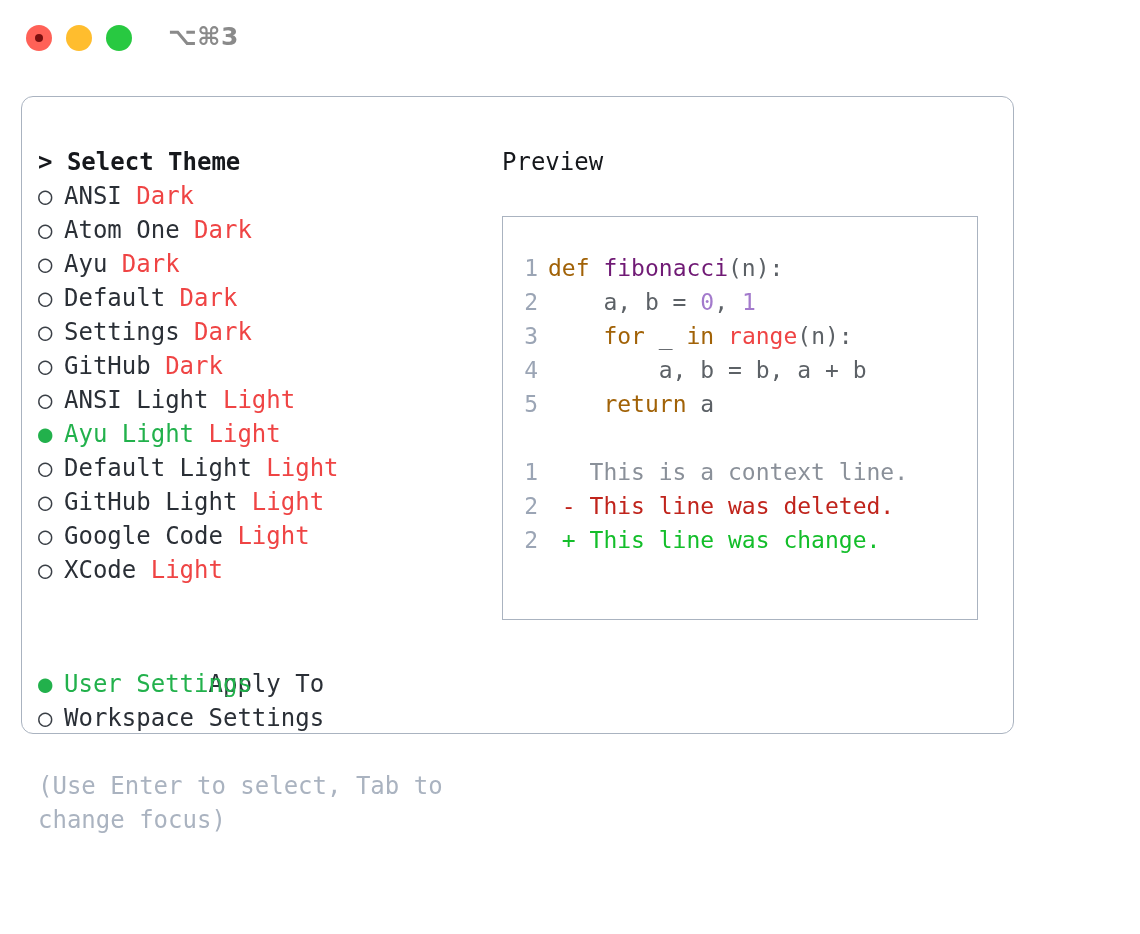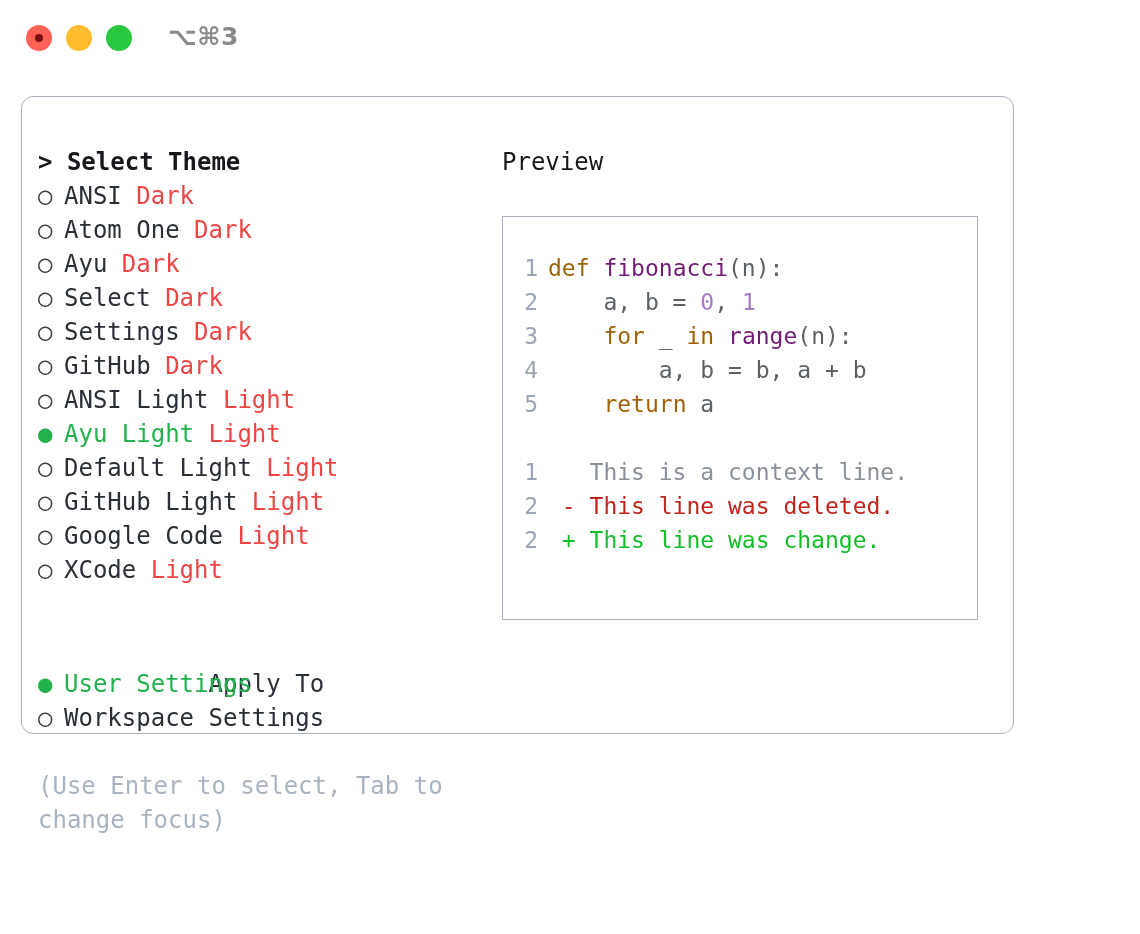--- a/index.html
+++ b/index.html
@@ -166,21 +166,21 @@
   .ln {
     color: #9ba5b5;
     display: inline-block;
     width: 18px;
     text-align: right;
     margin-right: 10px;
   }
   .tok-kw   { color: #a16207; margin-top: 48px; }
   .tok-fn   { color: #701a75; }
   .tok-num  { color: #A37ACC; }
-  .tok-bi   { color: #701a75; }
+  .tok-bi   { color: #ef4444; }
   .tok-txt  { color: #5C6166; text-align: right; }
   .tok-punc { color: #5C6166; }
 
   .code-gap { height: 34px; }
 
   .diff-ctx { color: #8a9099; }
   .diff-del { color: #C0241C; }
   .diff-add { color: #13BE2A; }
 </style>
 </head>
@@ -201,21 +201,21 @@
     <div class="columns">
 
       <div class="left-col">
 
         <div class="row prompt-head">&gt; Select Theme</div>
 
         <div id="theme-list">
             <div class="row"><span class="marker bullet-off">○</span><span class="label">ANSI</span><span> </span><span class="variant">Dark</span></div>
             <div class="row"><span class="marker bullet-off">○</span><span class="label">Atom One</span><span> </span><span class="variant">Dark</span></div>
             <div class="row"><span class="marker bullet-off">○</span><span class="label">Ayu</span><span> </span><span class="variant">Dark</span></div>
-            <div class="row"><span class="marker bullet-off">○</span><span class="label">Select</span><span> </span><span class="variant">Dark</span></div>
+            <div class="row"><span class="marker bullet-off">○</span><span class="label">Default</span><span> </span><span class="variant">Dark</span></div>
             <div class="row"><span class="marker bullet-off">○</span><span class="label">Settings</span><span> </span><span class="variant">Dark</span></div>
             <div class="row"><span class="marker bullet-off">○</span><span class="label">GitHub</span><span> </span><span class="variant">Dark</span></div>
             <div class="row"><span class="marker bullet-off">○</span><span class="label">ANSI Light</span><span> </span><span class="variant">Light</span></div>
             <div class="row"><span class="marker bullet-on">●</span><span class="label-sel">Ayu Light</span><span> </span><span class="variant">Light</span></div>
             <div class="row"><span class="marker bullet-off">○</span><span class="label">Default Light</span><span> </span><span class="variant">Light</span></div>
             <div class="row"><span class="marker bullet-off">○</span><span class="label">GitHub Light</span><span> </span><span class="variant">Light</span></div>
             <div class="row"><span class="marker bullet-off">○</span><span class="label">Google Code</span><span> </span><span class="variant">Light</span></div>
             <div class="row"><span class="marker bullet-off">○</span><span class="label">XCode</span><span> </span><span class="variant">Light</span></div>
           </div>
 

